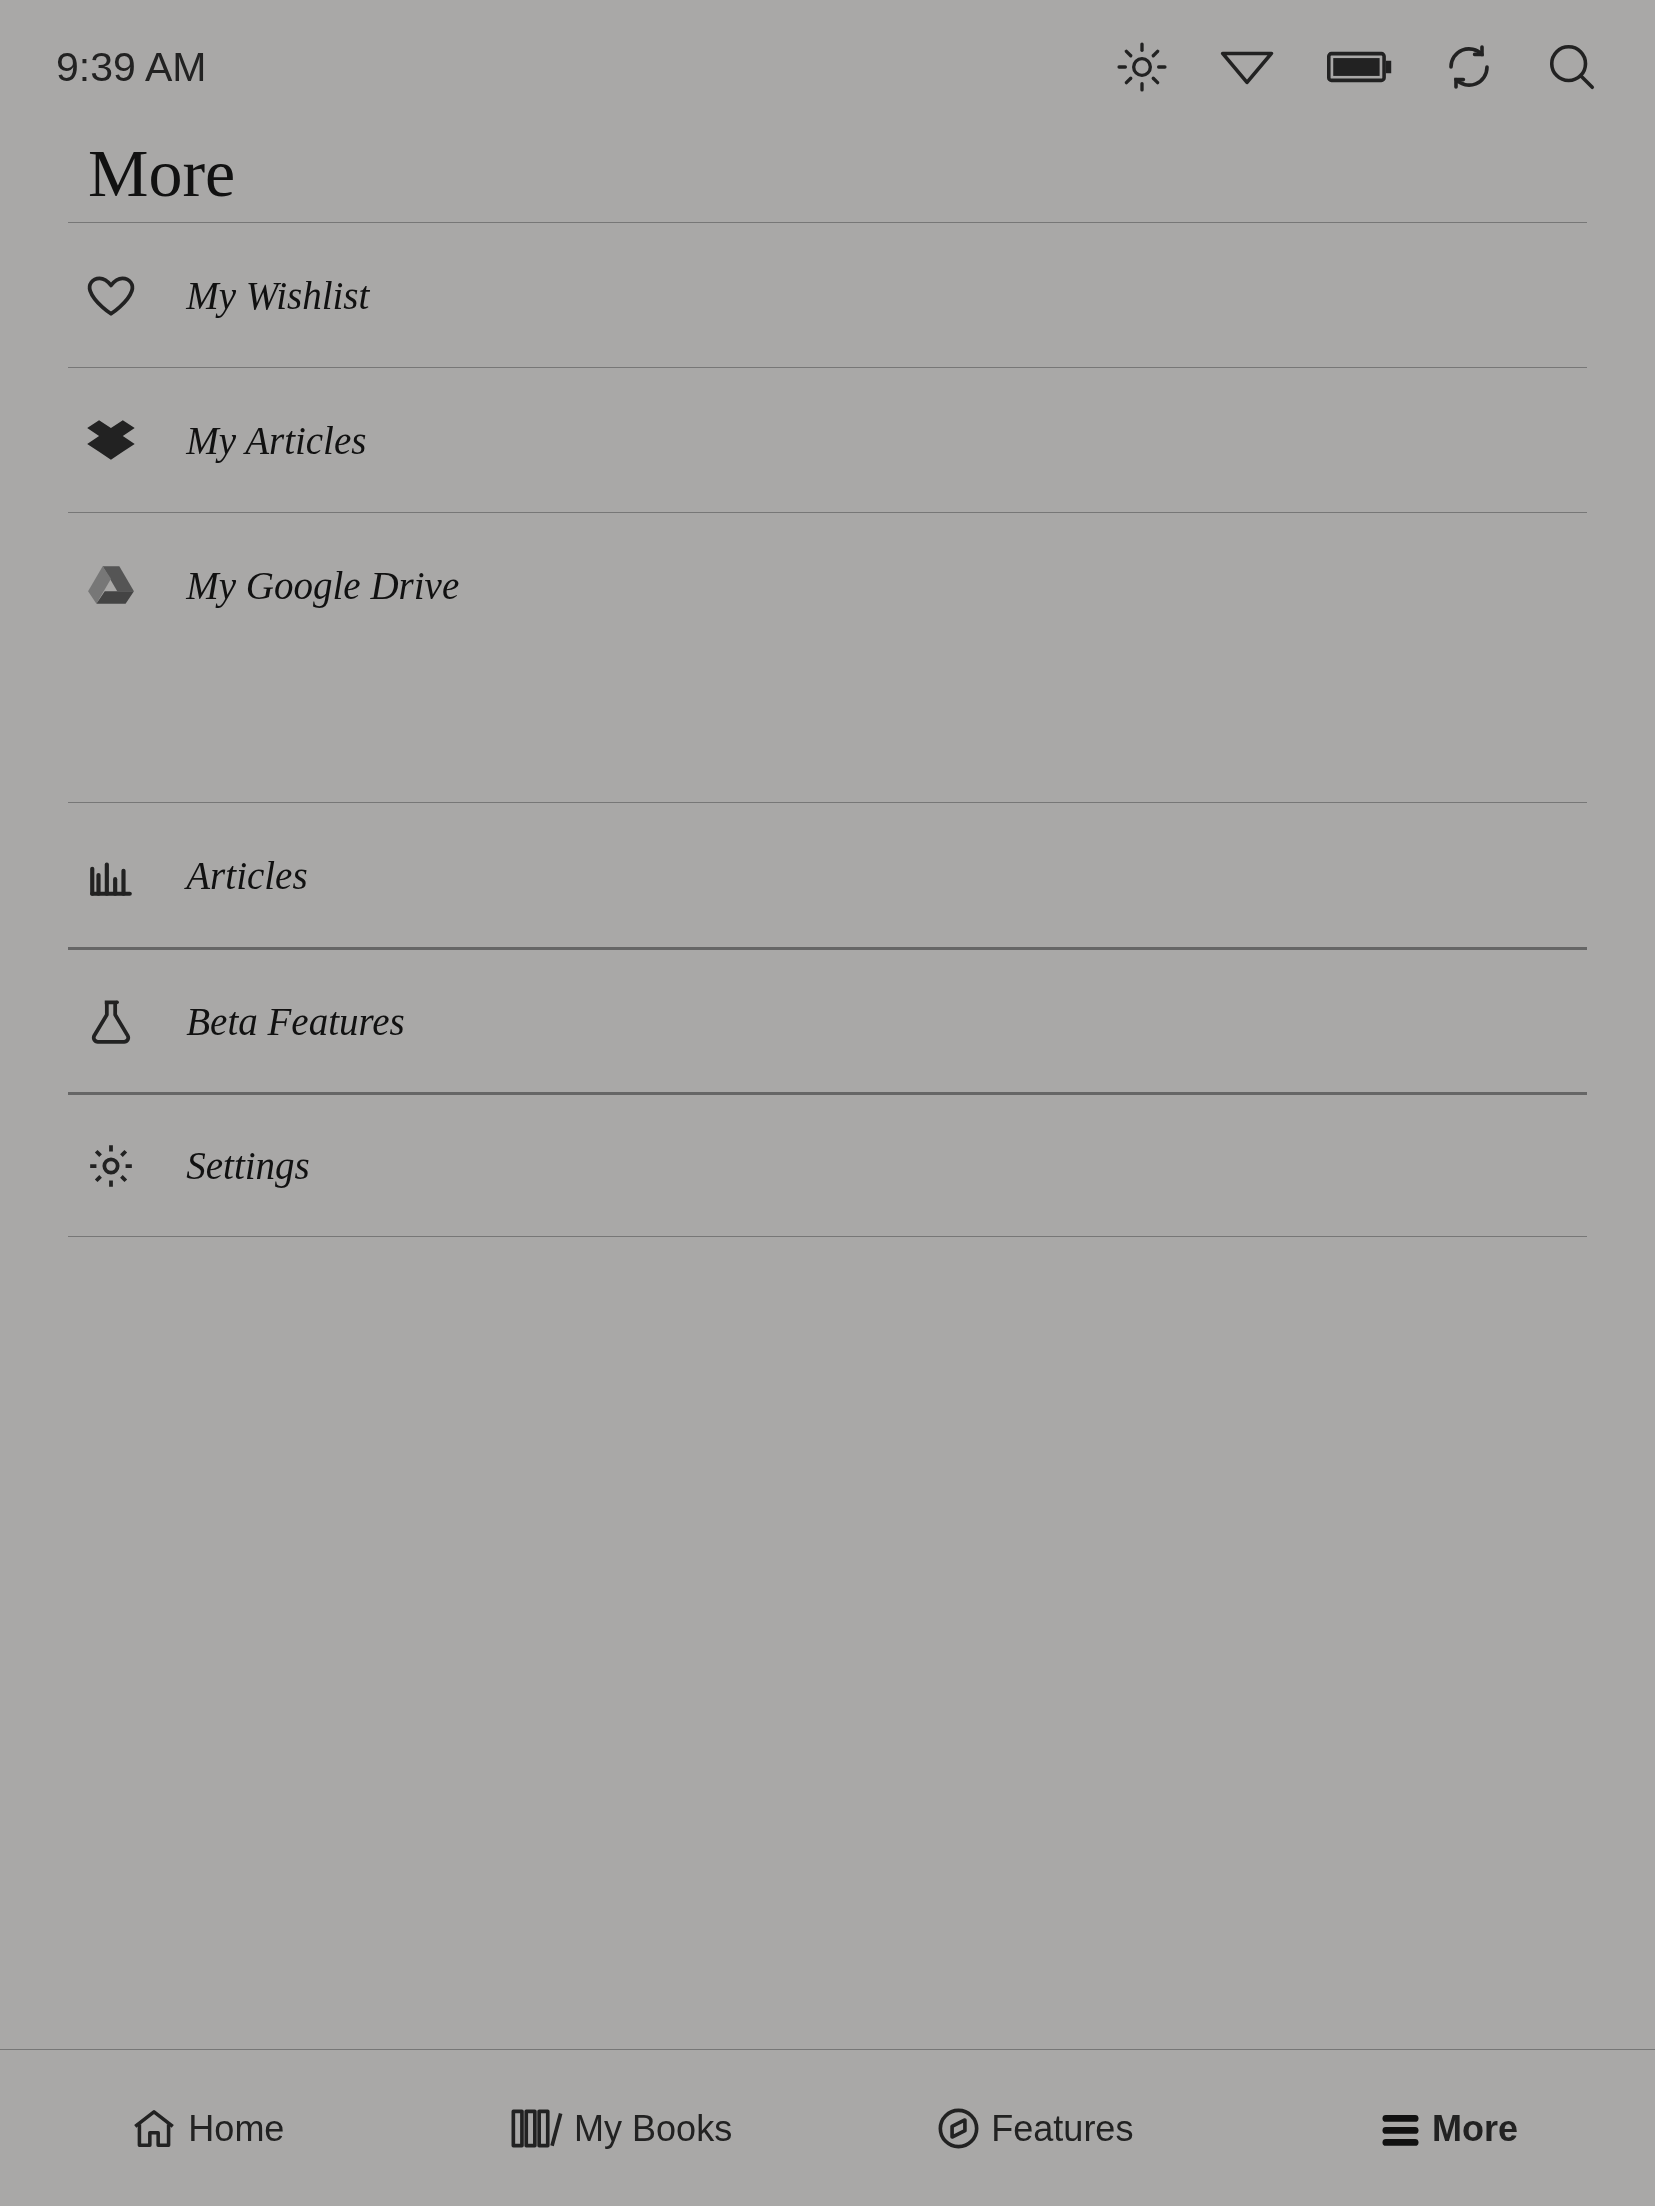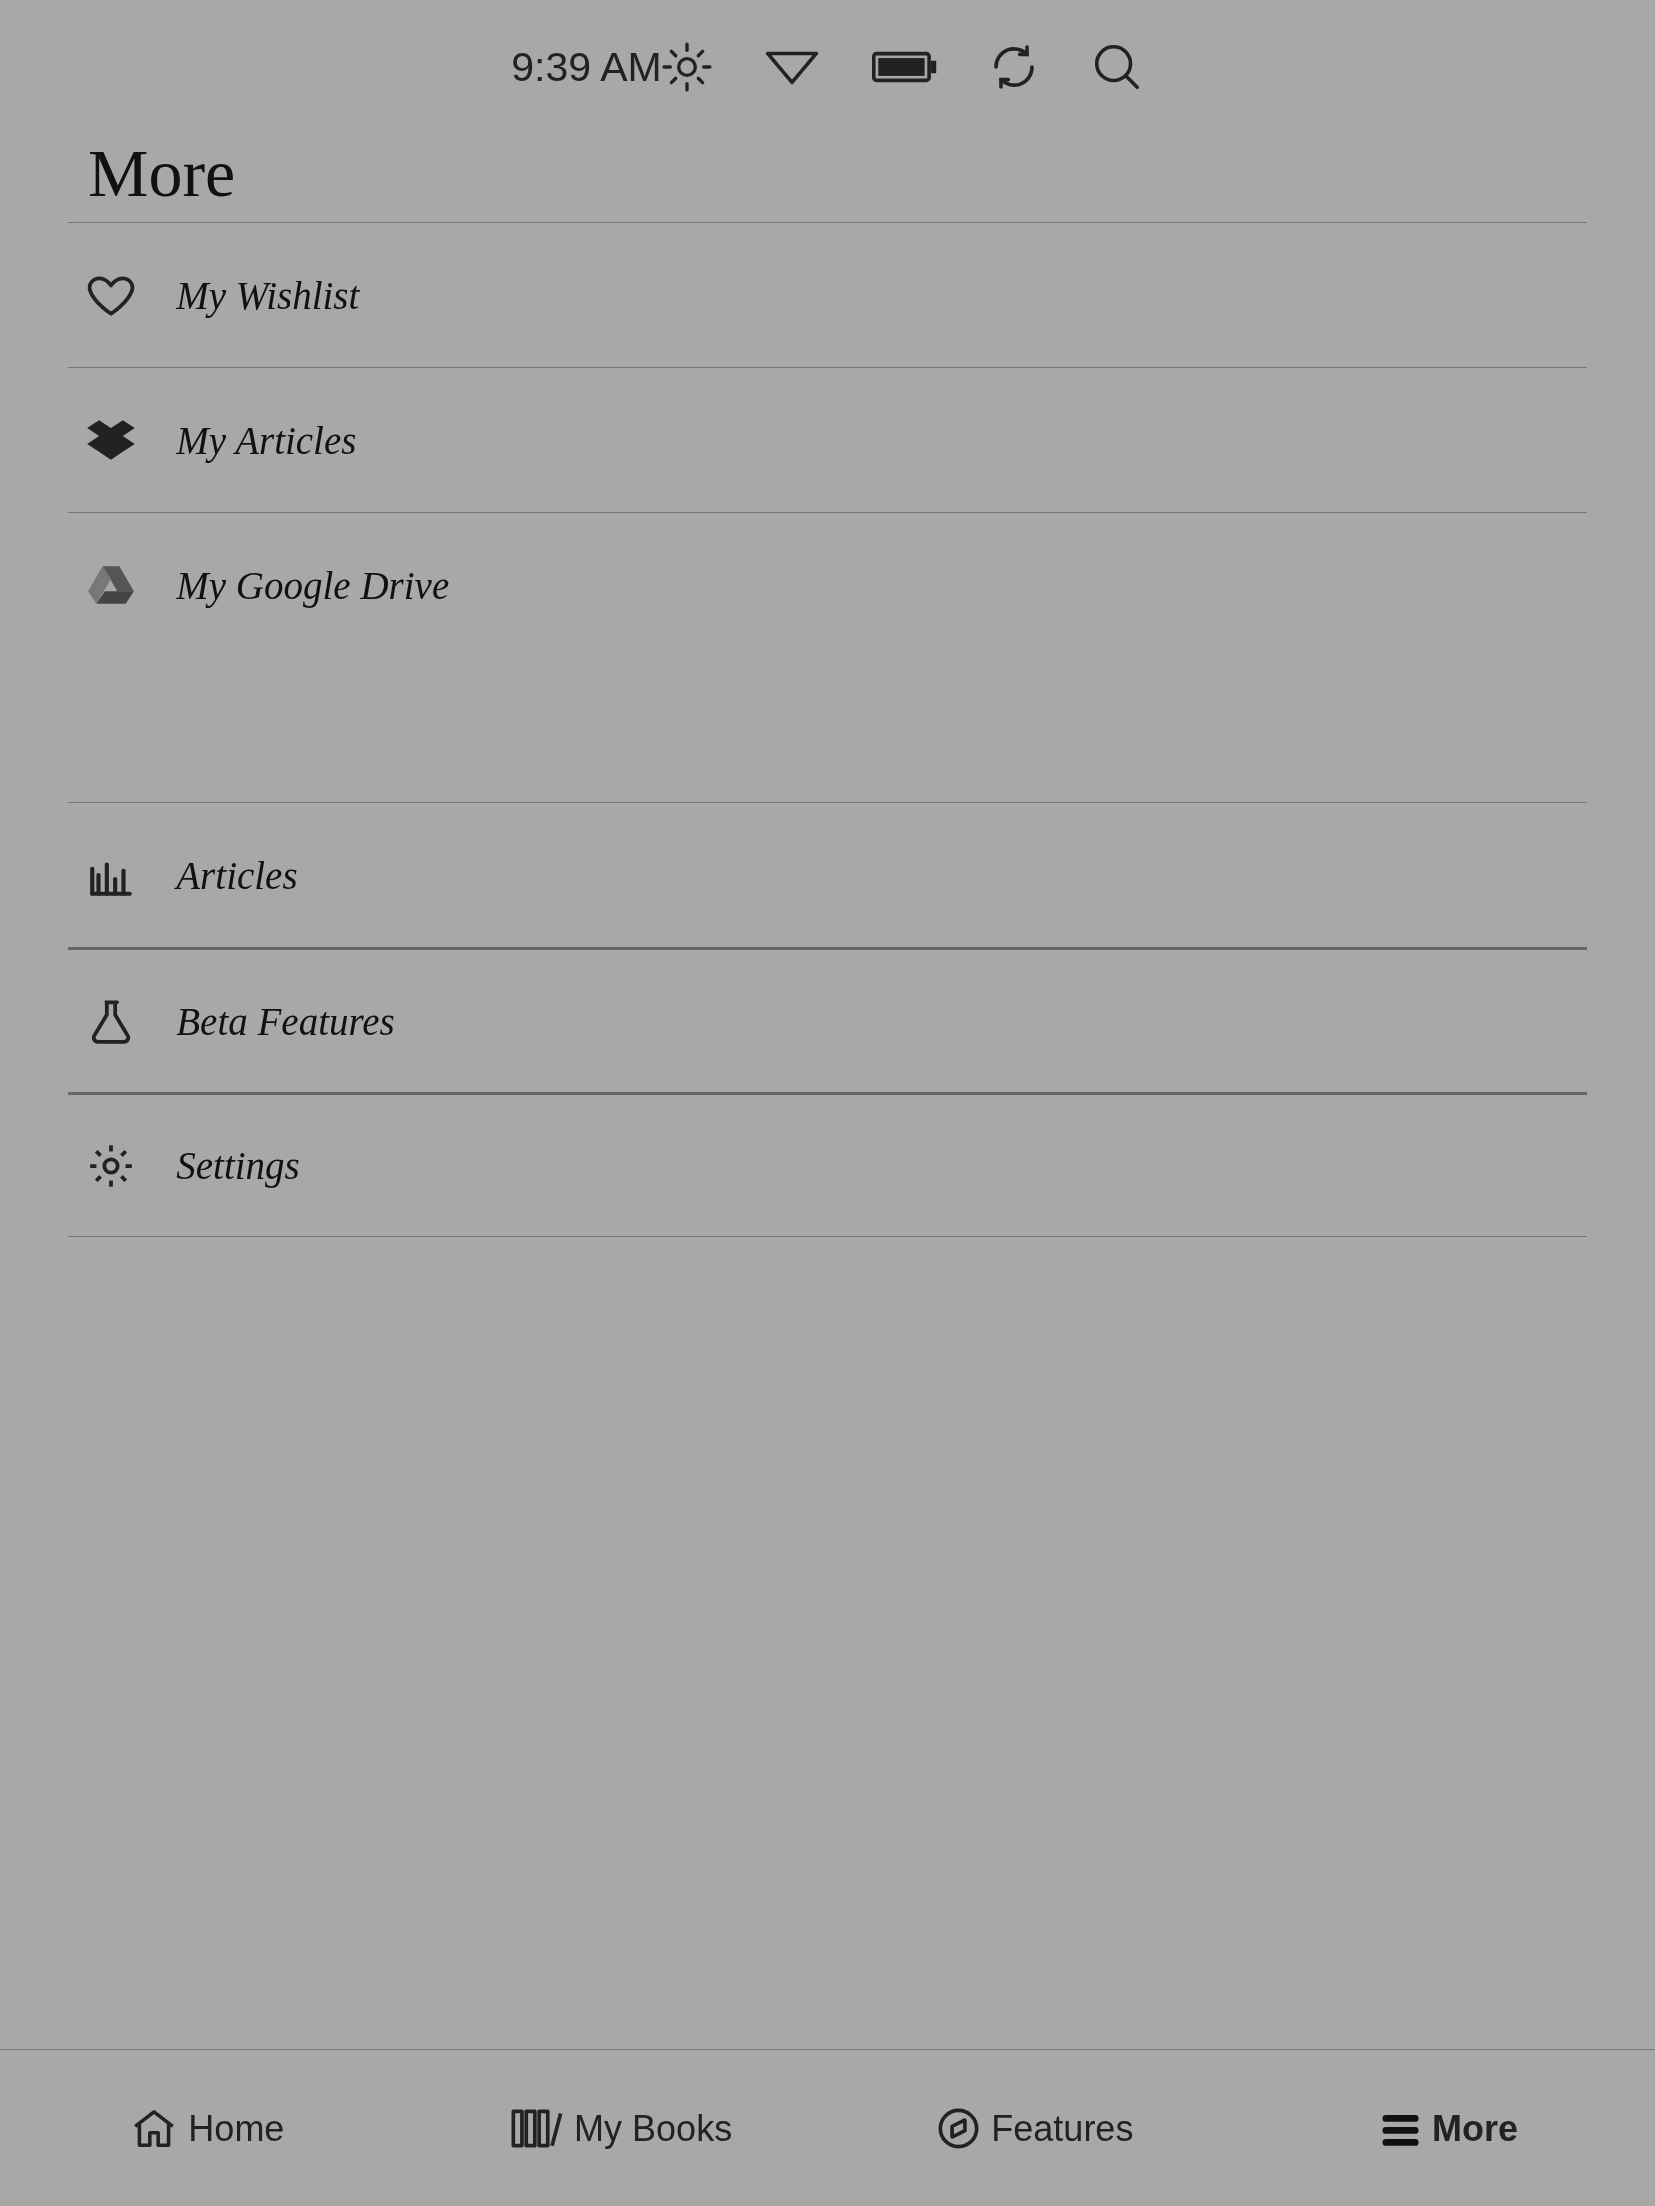--- a/index.html
+++ b/index.html
@@ -1,30 +1,30 @@
 <!DOCTYPE html>
 <html style="font-size:14.3px"><head>
 <meta charset="utf-8">
 <style>
   html,body{margin:0;padding:0;width:1655px;height:2207px;background:#a9a8a7;font-family:Georgia,"Times New Roman",serif;color:#111;overflow:hidden}
   *{box-sizing:border-box}
   .wrap{position:relative;width:100%;height:100%}
 
   
-  .status{position:absolute;left:0;right:0;top:0;height:134px;display:flex;align-items:center;justify-content:center;padding:0 56px}
+  .status{position:absolute;left:0;right:0;top:0;height:134px;display:flex;align-items:center;justify-content:space-between;padding:0 56px}
   .status-left{font-size:41px;font-family:-apple-system,BlinkMacSystemFont,"Segoe UI",Arial,sans-serif;color:#222}
   .status-right{display:flex;align-items:center;gap:52px}
   .status-right svg{display:block}
 
   
   .title{position:absolute;left:88px;top:134px;font-size:68px;font-weight:400}
 
   
   .list{position:absolute;left:68px;right:68px;top:222px}
-  .row{position:relative;height:145px;border-top:1.8px solid #777;display:flex;align-items:center;gap:37px;padding-left:14.3px}
+  .row{position:relative;height:145px;border-top:1.8px solid #777;display:flex;align-items:center;gap:47px;padding-left:14.3px}
   .row:last-child{border-bottom:1.8px solid #777}
   .row.thick{border-top:3.6px solid #666}
   .icon-box{width:57px;height:57px;display:flex;align-items:center;justify-content:center;flex:none}
   .row-label{font-style:italic;font-size:39px}
 
   
   .highlight{position:absolute;left:68px;top:667px;width:326px;height:118px;background:#fff;border-radius:19.7px;box-shadow:0 3.6px 12.5px rgba(0,0,0,.45);display:flex;align-items:center;gap:47px;padding-left:14.3px;z-index:5}
 
   
   .nav{position:absolute;left:0;right:0;bottom:0;height:158px;border-top:1.8px solid #777;display:flex}

